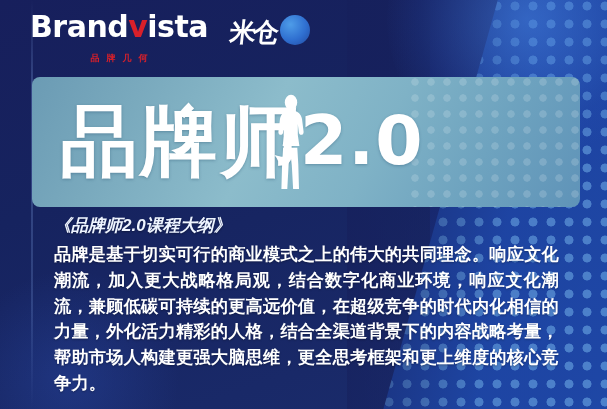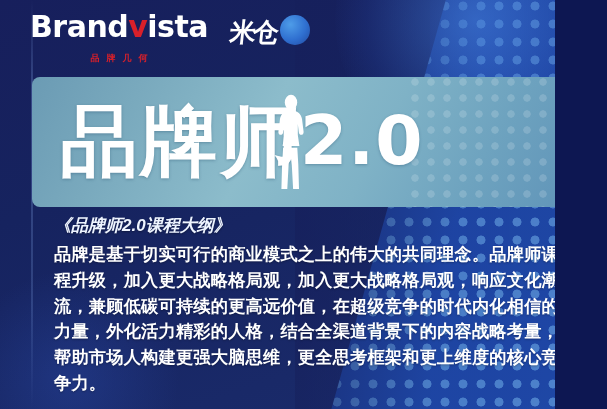--- a/index.html
+++ b/index.html
@@ -9,21 +9,21 @@
   }
   body {
     width: 607px;
     height: 409px;
     overflow: hidden;
     font-family: "Liberation Sans", "DejaVu Sans", sans-serif;
   }
 
   #poster {
     position: relative;
-    width: 555px;
+    width: 607px;
     height: 409px;
     overflow: hidden;
     background: linear-gradient(135deg, #16205e 0%, #141c59 30%, #182a74 60%, #1b3a92 85%, #1f4aa8 100%);
   }
 
   
   .bg-left {
     position: absolute;
     left: 0; top: 0;
     width: 430px; height: 409px;
@@ -244,16 +244,16 @@
       <g fill="#ffffff">
         <ellipse cx="17" cy="9.5" rx="6.2" ry="7.8"></ellipse>
         <path d="M17 17.5c-6.2 0-10.2 3.2-11 8.6l-1.6 12.6c-.2 1.9.9 3.1 2.3 3.1 1.3 0 2.2-.9 2.4-2.4l1.1-8.4v10.8l-1.6 11.2h16.8l-1.6-11.2V30.9l1.1 8.5c.2 1.5 1.1 2.4 2.4 2.4 1.4 0 2.5-1.2 2.3-3.1l-1.6-12.6c-.8-5.4-4.8-8.6-11-8.6z"></path>
         <path d="M9.1 54.8l-1 16.8-.7 24.5h5.9l1.3-24.1 1.6-13.1 1.6 13.1 1.3 24.1h5.9l-.7-24.5-1-16.8z"></path>
       </g>
     </svg>
   </div>
 
   <div class="body-text">
     <div class="outline-title">《品牌师2.0课程大纲》</div>
-    <div class="para">品牌是基于切实可行的商业模式之上的伟大的共同理念。品牌师课程升级，加入更大战略格局观，加入更大战略格局观，响应文化潮流，兼顾低碳可持续的更高远价值，在超级竞争的时代内化相信的力量，外化活力精彩的人格，结合全渠道背景下的内容战略考量，帮助市场人构建更强大脑思维，更全思考框架和更上维度的核心竞争力。</div>
+    <div class="para">品牌是基于切实可行的商业模式之上的伟大的共同理念。响应文化潮流，加入更大战略格局观，结合数字化商业环境，响应文化潮流，兼顾低碳可持续的更高远价值，在超级竞争的时代内化相信的力量，外化活力精彩的人格，结合全渠道背景下的内容战略考量，帮助市场人构建更强大脑思维，更全思考框架和更上维度的核心竞争力。</div>
   </div>
 
 </div>
 
 </body></html>

